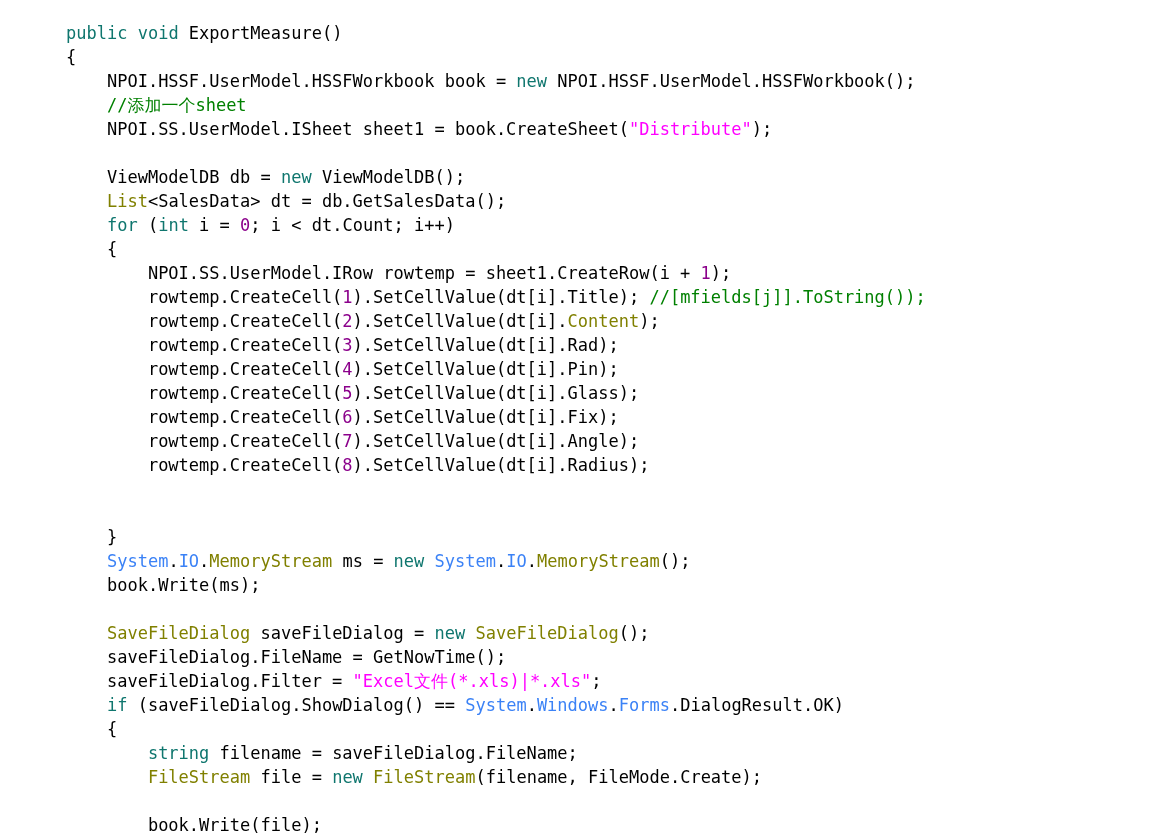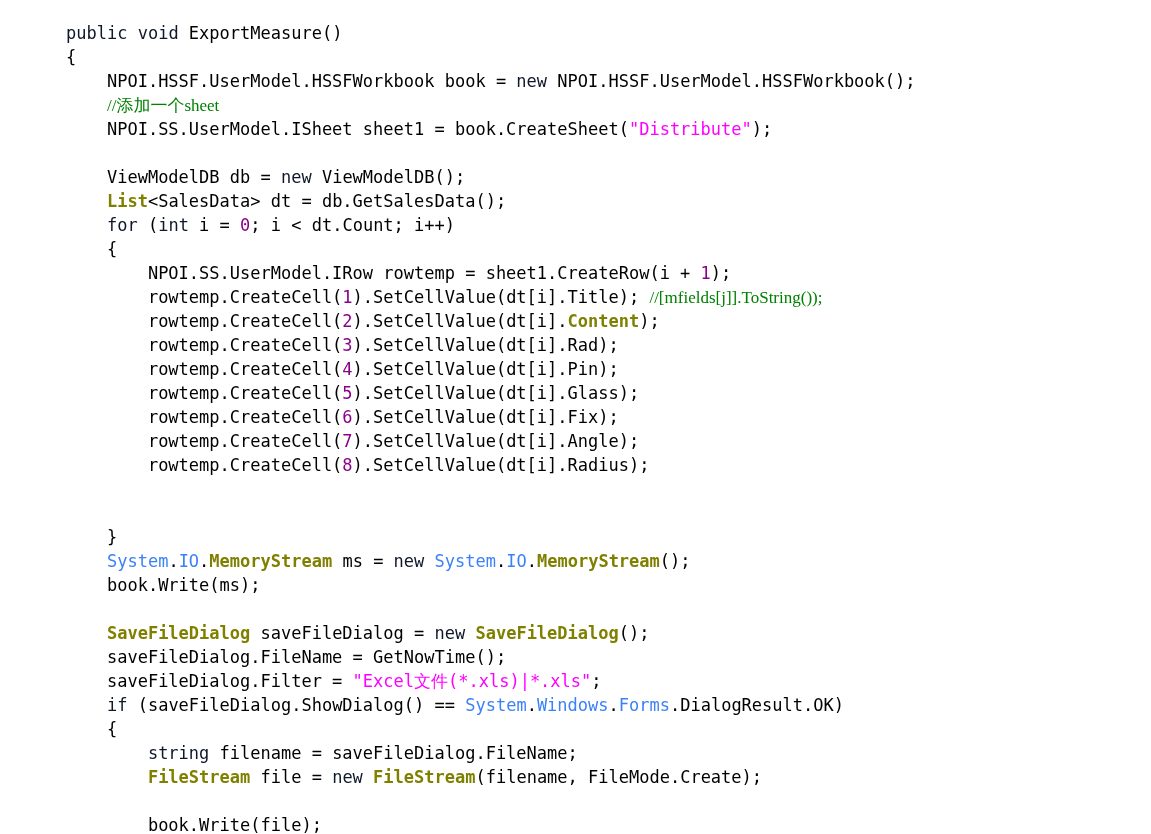--- a/index.html
+++ b/index.html
@@ -20,24 +20,24 @@
     font-size: 17px;
     line-height: 24px;
     white-space: pre;
     color: #000000;
   }
   .line {
     height: 24px;
     padding-left: 66px;
     white-space: pre;
   }
-  .kw   { color: #0f172a; }            
-  .type { color: #808000; font-weight: bold; }            
+  .kw   { color: #0f766e; }            
+  .type { color: #808000; }            
   .ns   { color: #3b82f6; }            
   .str  { color: #ff00ff; }            
   .num  { color: #8b008b; }            
-  .cmt  { color: #008000; font-family: Liberation Serif, serif; }            
+  .cmt  { color: #008000; }            
   .pln  { color: #000000; }
 </style>
 </head>
 <body>
 
 <pre id="code-block"><div class="line"><span class="kw">public</span><span class="pln"> </span><span class="kw">void</span><span class="pln"> ExportMeasure()</span></div><div class="line"><span class="pln">{</span></div><div class="line"><span class="pln">    </span><span class="pln">NPOI.HSSF.UserModel.HSSFWorkbook book = </span><span class="kw">new</span><span class="pln"> NPOI.HSSF.UserModel.HSSFWorkbook();</span></div><div class="line"><span class="pln">    </span><span class="cmt">//添加一个sheet</span></div><div class="line"><span class="pln">    </span><span class="pln">NPOI.SS.UserModel.ISheet sheet1 = book.CreateSheet(</span><span class="str">"Distribute"</span><span class="pln">);</span></div><div class="line">&nbsp;</div><div class="line"><span class="pln">    </span><span class="pln">ViewModelDB db = </span><span class="kw">new</span><span class="pln"> ViewModelDB();</span></div><div class="line"><span class="pln">    </span><span class="type">List</span><span class="pln">&lt;SalesData&gt; dt = db.GetSalesData();</span></div><div class="line"><span class="pln">    </span><span class="kw">for</span><span class="pln"> (</span><span class="kw">int</span><span class="pln"> i = </span><span class="num">0</span><span class="pln">; i &lt; dt.Count; i++)</span></div><div class="line"><span class="pln">    </span><span class="pln">{</span></div><div class="line"><span class="pln">        </span><span class="pln">NPOI.SS.UserModel.IRow rowtemp = sheet1.CreateRow(i + </span><span class="num">1</span><span class="pln">);</span></div><div class="line"><span class="pln">        </span><span class="pln">rowtemp.CreateCell(</span><span class="num">1</span><span class="pln">).SetCellValue(dt[i].Title); </span><span class="cmt">//[mfields[j]].ToString());</span></div><div class="line"><span class="pln">        </span><span class="pln">rowtemp.CreateCell(</span><span class="num">2</span><span class="pln">).SetCellValue(dt[i].</span><span class="type">Content</span><span class="pln">);</span></div><div class="line"><span class="pln">        </span><span class="pln">rowtemp.CreateCell(</span><span class="num">3</span><span class="pln">).SetCellValue(dt[i].Rad);</span></div><div class="line"><span class="pln">        </span><span class="pln">rowtemp.CreateCell(</span><span class="num">4</span><span class="pln">).SetCellValue(dt[i].Pin);</span></div><div class="line"><span class="pln">        </span><span class="pln">rowtemp.CreateCell(</span><span class="num">5</span><span class="pln">).SetCellValue(dt[i].Glass);</span></div><div class="line"><span class="pln">        </span><span class="pln">rowtemp.CreateCell(</span><span class="num">6</span><span class="pln">).SetCellValue(dt[i].Fix);</span></div><div class="line"><span class="pln">        </span><span class="pln">rowtemp.CreateCell(</span><span class="num">7</span><span class="pln">).SetCellValue(dt[i].Angle);</span></div><div class="line"><span class="pln">        </span><span class="pln">rowtemp.CreateCell(</span><span class="num">8</span><span class="pln">).SetCellValue(dt[i].Radius);</span></div><div class="line">&nbsp;</div><div class="line">&nbsp;</div><div class="line"><span class="pln">    </span><span class="pln">}</span></div><div class="line"><span class="pln">    </span><span class="ns">System</span><span class="pln">.</span><span class="ns">IO</span><span class="pln">.</span><span class="type">MemoryStream</span><span class="pln"> ms = </span><span class="kw">new</span><span class="pln"> </span><span class="ns">System</span><span class="pln">.</span><span class="ns">IO</span><span class="pln">.</span><span class="type">MemoryStream</span><span class="pln">();</span></div><div class="line"><span class="pln">    </span><span class="pln">book.Write(ms);</span></div><div class="line">&nbsp;</div><div class="line"><span class="pln">    </span><span class="type">SaveFileDialog</span><span class="pln"> saveFileDialog = </span><span class="kw">new</span><span class="pln"> </span><span class="type">SaveFileDialog</span><span class="pln">();</span></div><div class="line"><span class="pln">    </span><span class="pln">saveFileDialog.FileName = GetNowTime();</span></div><div class="line"><span class="pln">    </span><span class="pln">saveFileDialog.Filter = </span><span class="str">"Excel文件(*.xls)|*.xls"</span><span class="pln">;</span></div><div class="line"><span class="pln">    </span><span class="kw">if</span><span class="pln"> (saveFileDialog.ShowDialog() == </span><span class="ns">System</span><span class="pln">.</span><span class="ns">Windows</span><span class="pln">.</span><span class="ns">Forms</span><span class="pln">.DialogResult.OK)</span></div><div class="line"><span class="pln">    </span><span class="pln">{</span></div><div class="line"><span class="pln">        </span><span class="kw">string</span><span class="pln"> filename = saveFileDialog.FileName;</span></div><div class="line"><span class="pln">        </span><span class="type">FileStream</span><span class="pln"> file = </span><span class="kw">new</span><span class="pln"> </span><span class="type">FileStream</span><span class="pln">(filename, FileMode.Create);</span></div><div class="line">&nbsp;</div><div class="line"><span class="pln">        </span><span class="pln">book.Write(file);</span></div></pre>
 
 </body></html>

